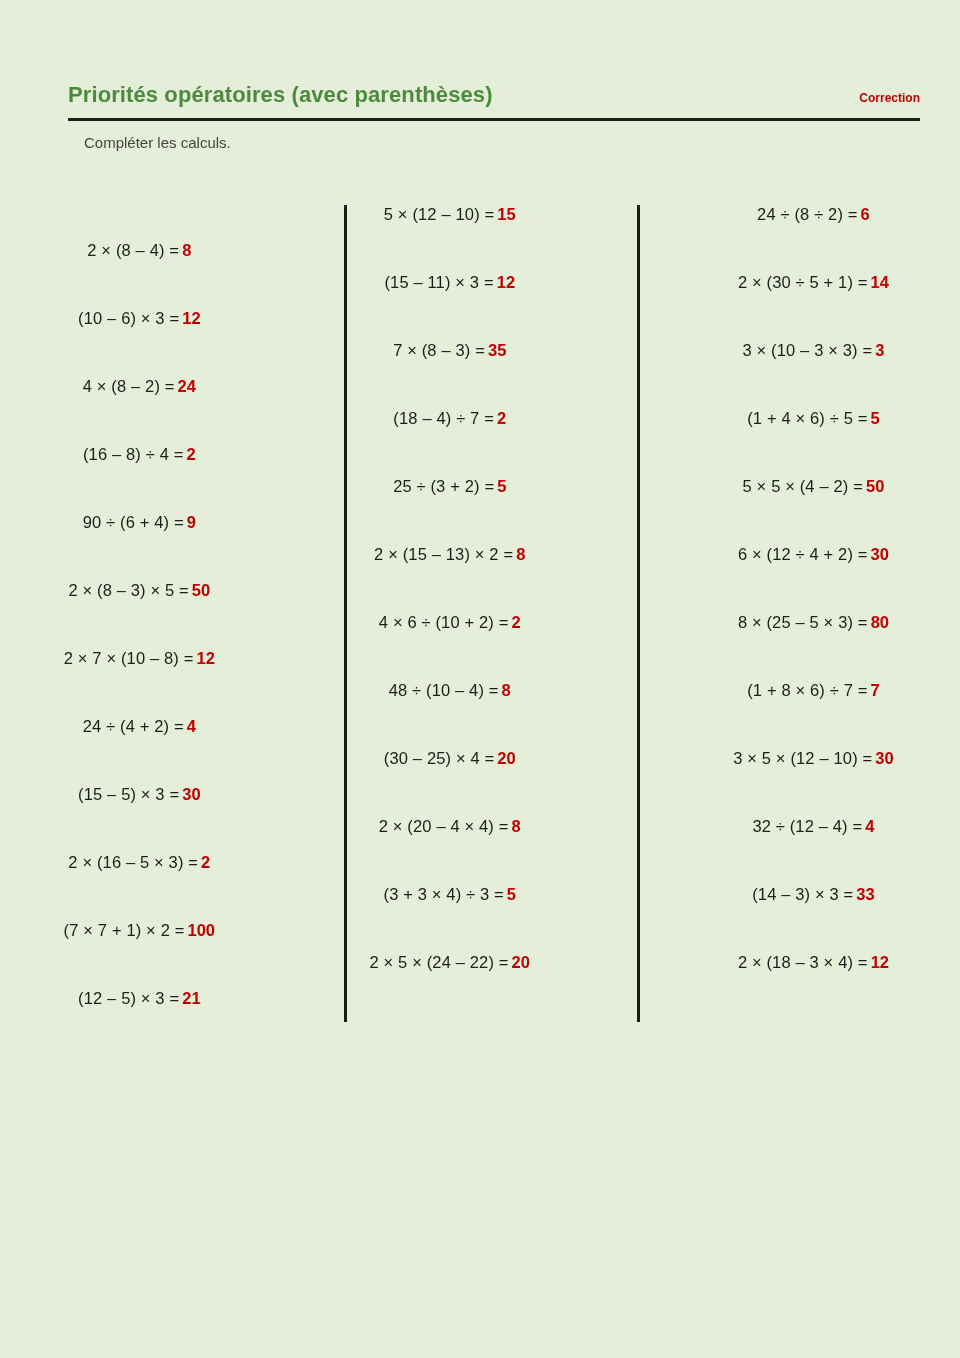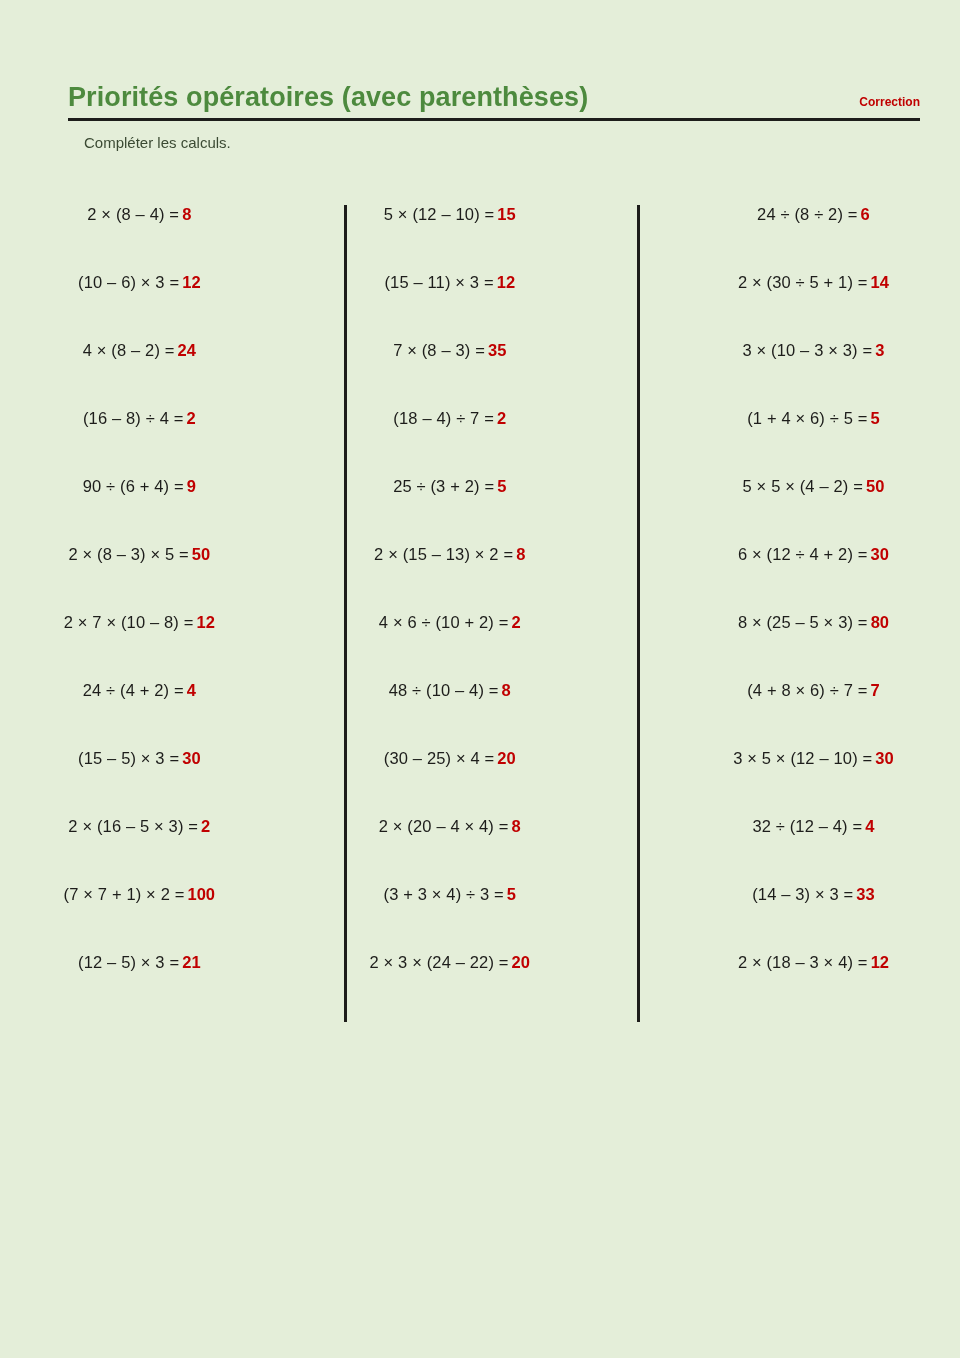--- a/index.html
+++ b/index.html
@@ -26,21 +26,21 @@
     position: absolute;
     left: 68px;
     top: 82px;
     width: 852px;
     height: 34px;
     display: flex;
     align-items: baseline;
     justify-content: space-between;
   }
   .page-title {
-    font-size: 27px;
+    font-size: 22px;
     font-weight: bold;
     color: #4d8a3e;
     letter-spacing: 0.1px;
     white-space: nowrap;
   }
   .correction-label {
     font-size: 12px;
     font-weight: bold;
     color: #c00000;
     white-space: nowrap;
@@ -77,21 +77,21 @@
   .columns {
     position: absolute;
     left: 0;
     top: 203px;
     width: 960px;
     display: flex;
   }
   .column {
     box-sizing: border-box;
   }
-  .column.c1 { width: 344px; padding-right: 56px; }
+  .column.c1 { width: 344px; padding-right: 56px; margin-top: 36px; }
   .column.c2 { width: 290px; padding-right: 52px; }
   .column.c3 { width: 353px; padding-left: 50px; }
 
   .exercise {
     height: 68px;
     display: flex;
     align-items: flex-start;
     justify-content: center;
     font-size: 16.5px;
     color: #1d1d1b;
@@ -212,21 +212,21 @@
         </div>
         <div class="exercise">
           <span class="expr">2 × (20 – 4 × 4) =</span>
           <span class="answer">8</span>
         </div>
         <div class="exercise">
           <span class="expr">(3 + 3 × 4) ÷ 3 =</span>
           <span class="answer">5</span>
         </div>
         <div class="exercise">
-          <span class="expr">2 × 3 × (24 – 22) =</span>
+          <span class="expr">2 × 5 × (24 – 22) =</span>
           <span class="answer">20</span>
         </div>
       </div>
     <div class="column c3">
         <div class="exercise">
           <span class="expr">24 ÷ (8 ÷ 2) =</span>
           <span class="answer">6</span>
         </div>
         <div class="exercise">
           <span class="expr">2 × (30 ÷ 5 + 1) =</span>
@@ -246,21 +246,21 @@
         </div>
         <div class="exercise">
           <span class="expr">6 × (12 ÷ 4 + 2) =</span>
           <span class="answer">30</span>
         </div>
         <div class="exercise">
           <span class="expr">8 × (25 – 5 × 3) =</span>
           <span class="answer">80</span>
         </div>
         <div class="exercise">
-          <span class="expr">(4 + 8 × 6) ÷ 7 =</span>
+          <span class="expr">(1 + 8 × 6) ÷ 7 =</span>
           <span class="answer">7</span>
         </div>
         <div class="exercise">
           <span class="expr">3 × 5 × (12 – 10) =</span>
           <span class="answer">30</span>
         </div>
         <div class="exercise">
           <span class="expr">32 ÷ (12 – 4) =</span>
           <span class="answer">4</span>
         </div>

